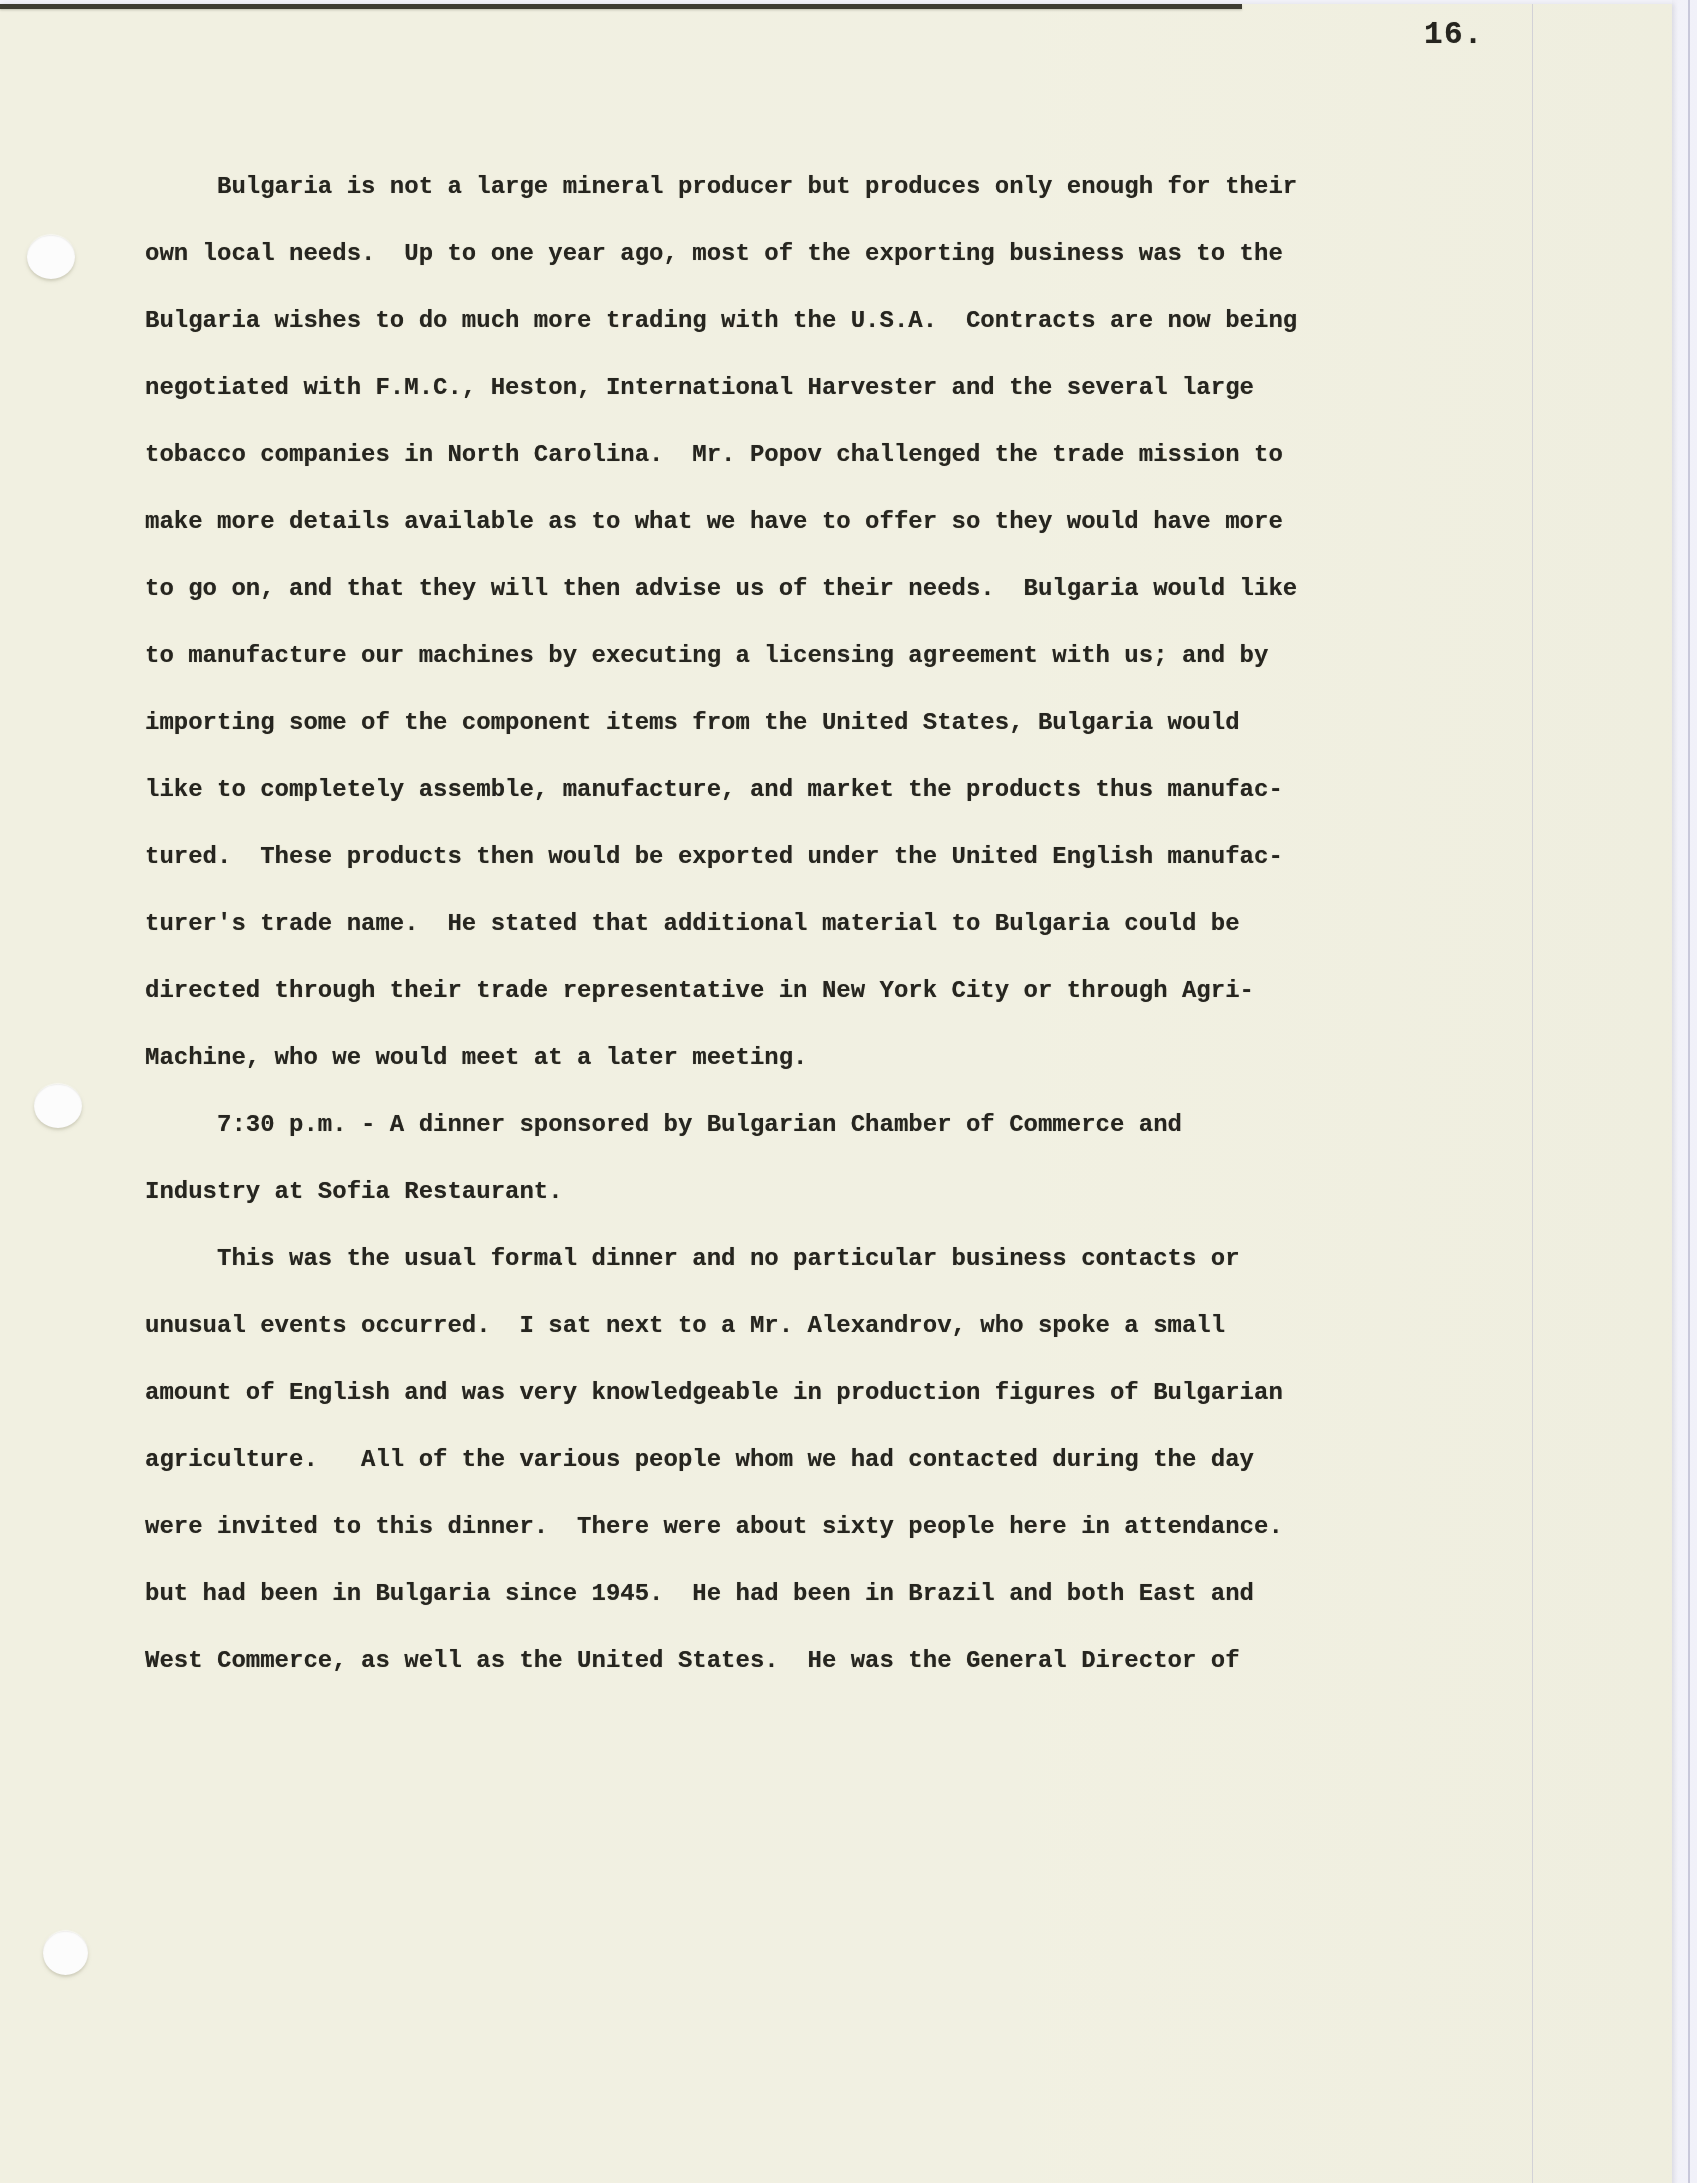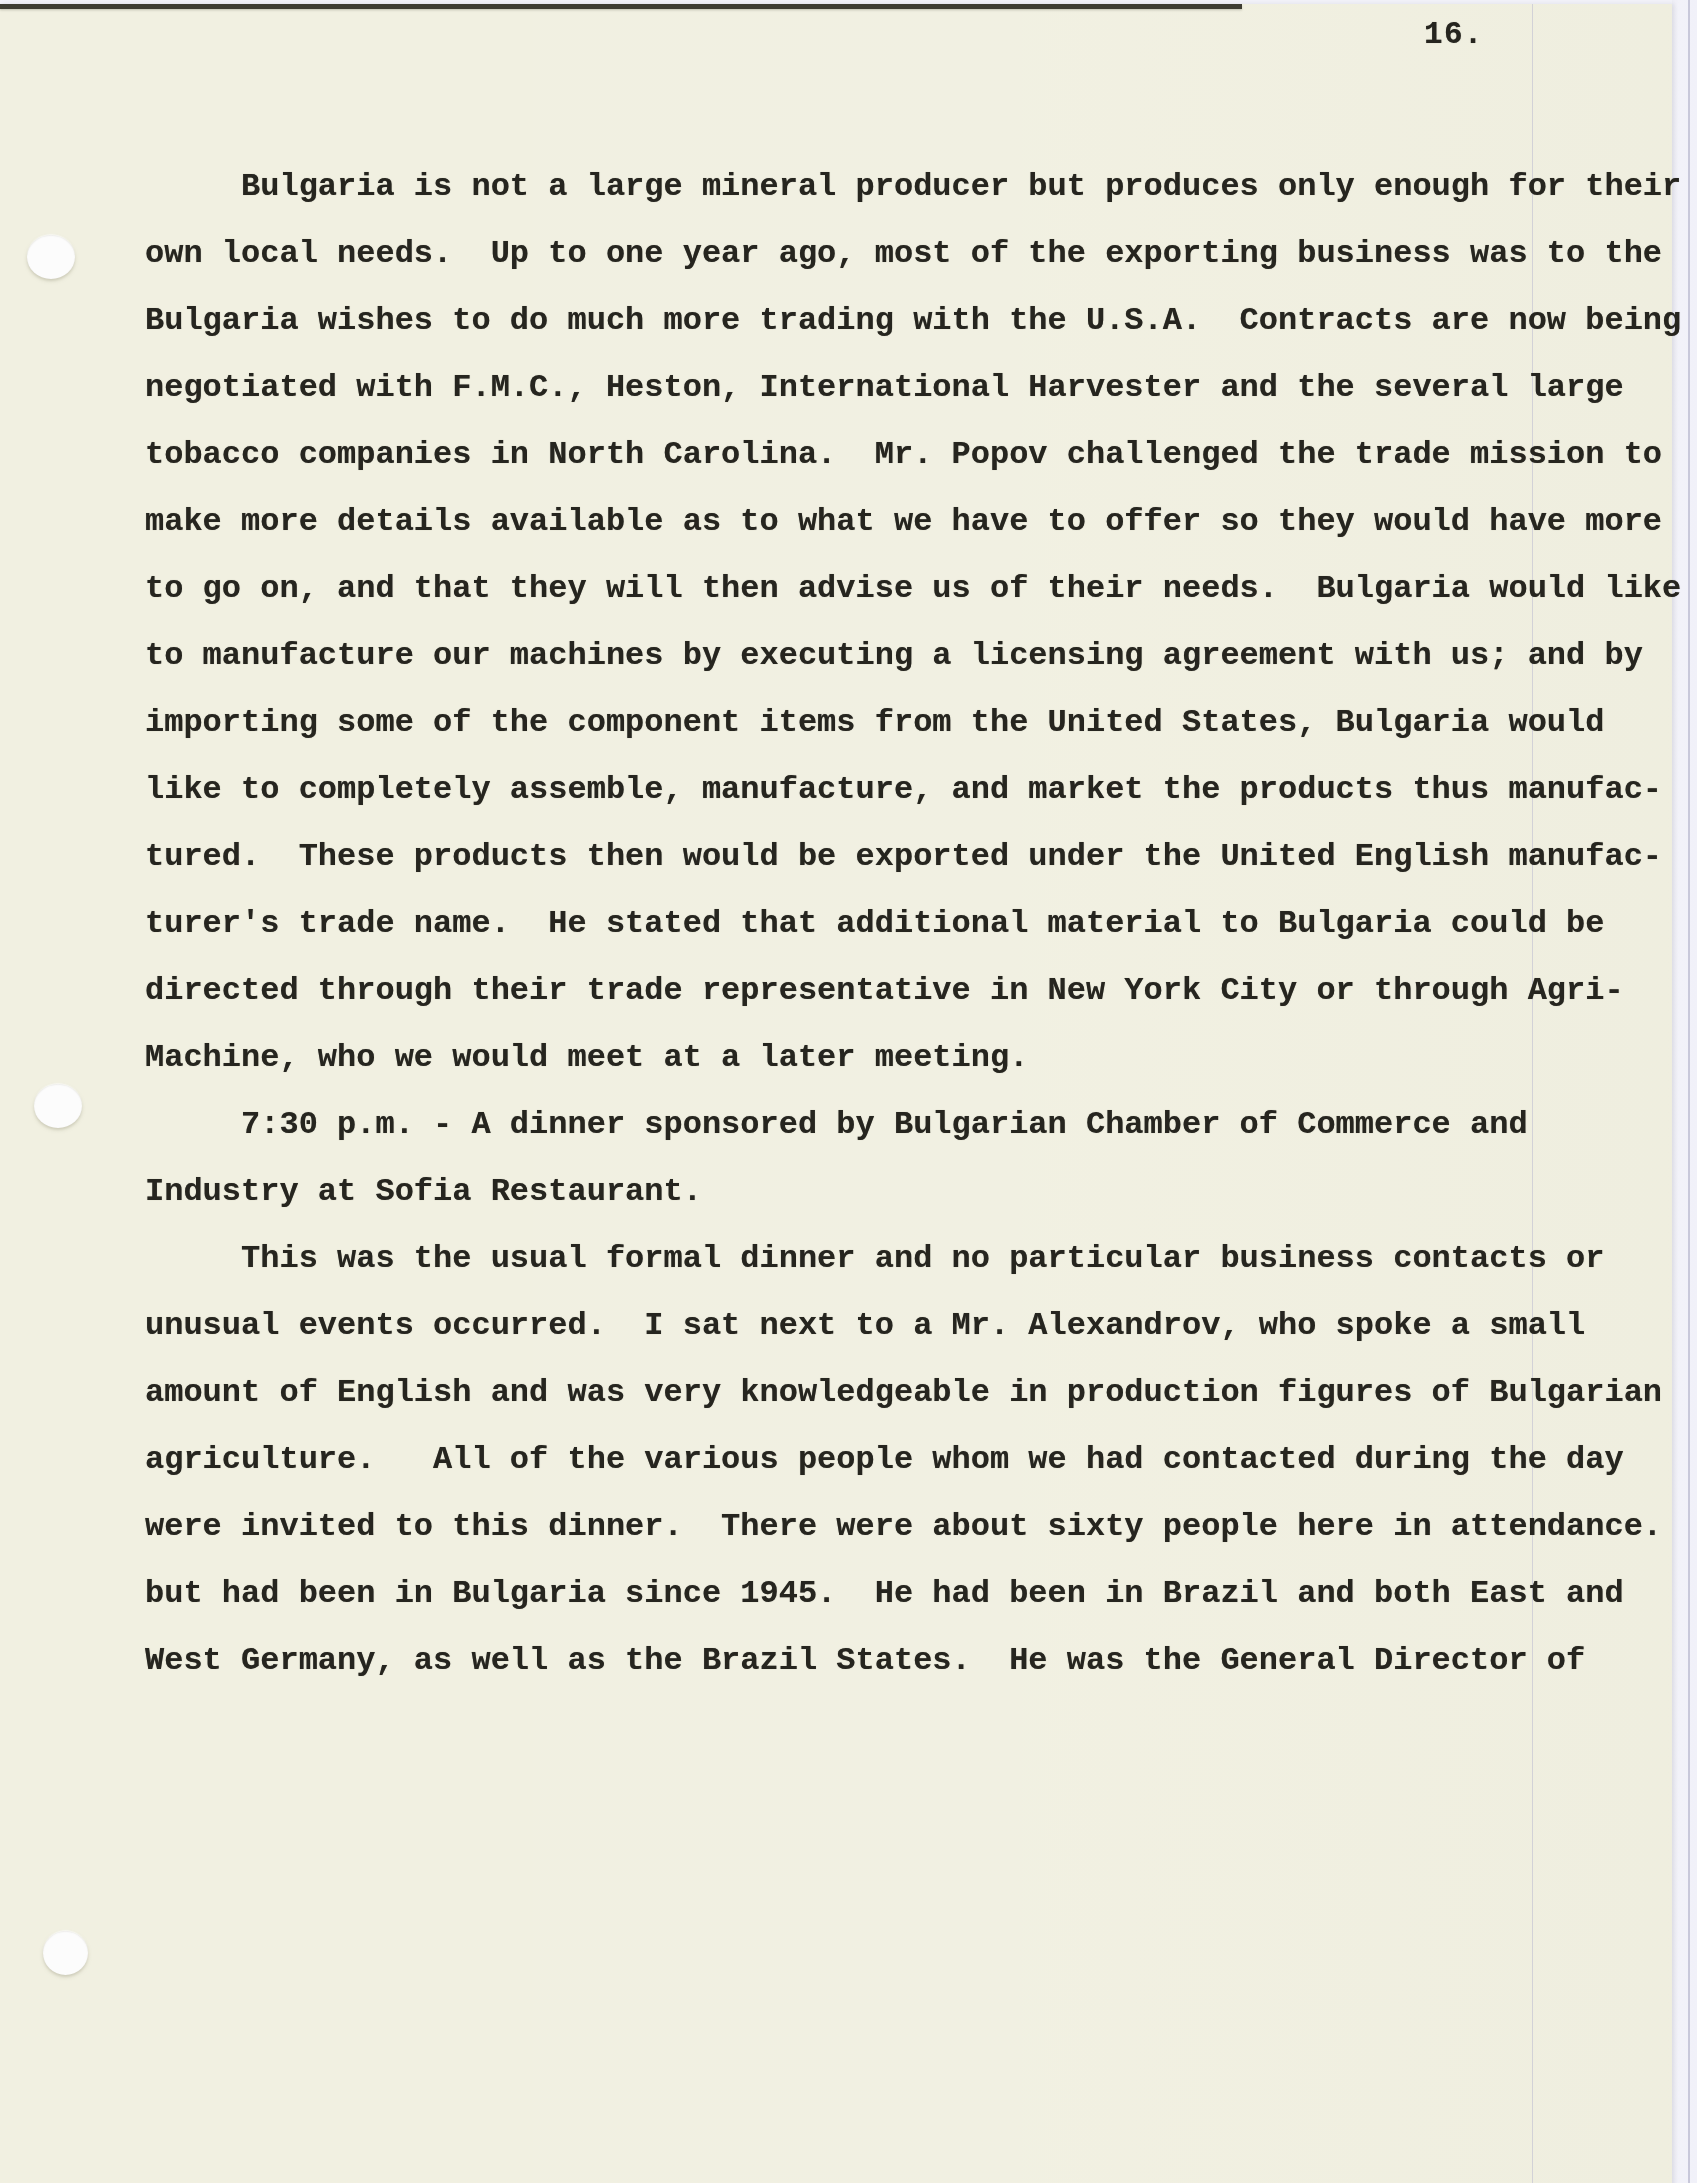--- a/index.html
+++ b/index.html
@@ -69,21 +69,21 @@
     font-size: 31px;
     font-weight: 700;
     color: var(--ink);
     letter-spacing: 1.3px;
     text-shadow: 0 0 0.7px rgba(38,37,31,0.55);
   }
   .text-block {
     position: absolute;
     left: 145px; top: 149px;
     width: 1398px;
-    font-size: 32px;
+    font-size: 24px;
     font-weight: 700;
     line-height: 67px;
     color: var(--ink);
     text-shadow: 0 0 0.7px rgba(38,37,31,0.5);
   }
   .text-block .line { white-space: pre; }
   
   .hole {
     position: absolute;
     background: var(--punch-hole);
@@ -128,21 +128,21 @@
         <div class="line">directed through their trade representative in New York City or through Agri-</div>
         <div class="line">Machine, who we would meet at a later meeting.</div>
         <div class="line">     7:30 p.m. - A dinner sponsored by Bulgarian Chamber of Commerce and</div>
         <div class="line">Industry at Sofia Restaurant.</div>
         <div class="line">     This was the usual formal dinner and no particular business contacts or</div>
         <div class="line">unusual events occurred.  I sat next to a Mr. Alexandrov, who spoke a small</div>
         <div class="line">amount of English and was very knowledgeable in production figures of Bulgarian</div>
         <div class="line">agriculture.   All of the various people whom we had contacted during the day</div>
         <div class="line">were invited to this dinner.  There were about sixty people here in attendance.</div>
         <div class="line">but had been in Bulgaria since 1945.  He had been in Brazil and both East and</div>
-        <div class="line">West Germany, as well as the Brazil States.  He was the General Director of</div>
+        <div class="line">West Commerce, as well as the United States.  He was the General Director of</div>
       </div>
 
     <div class="hole hole-1"></div>
     <div class="hole hole-2"></div>
     <div class="hole hole-3"></div>
   </div>
 
 </div>
 
 

